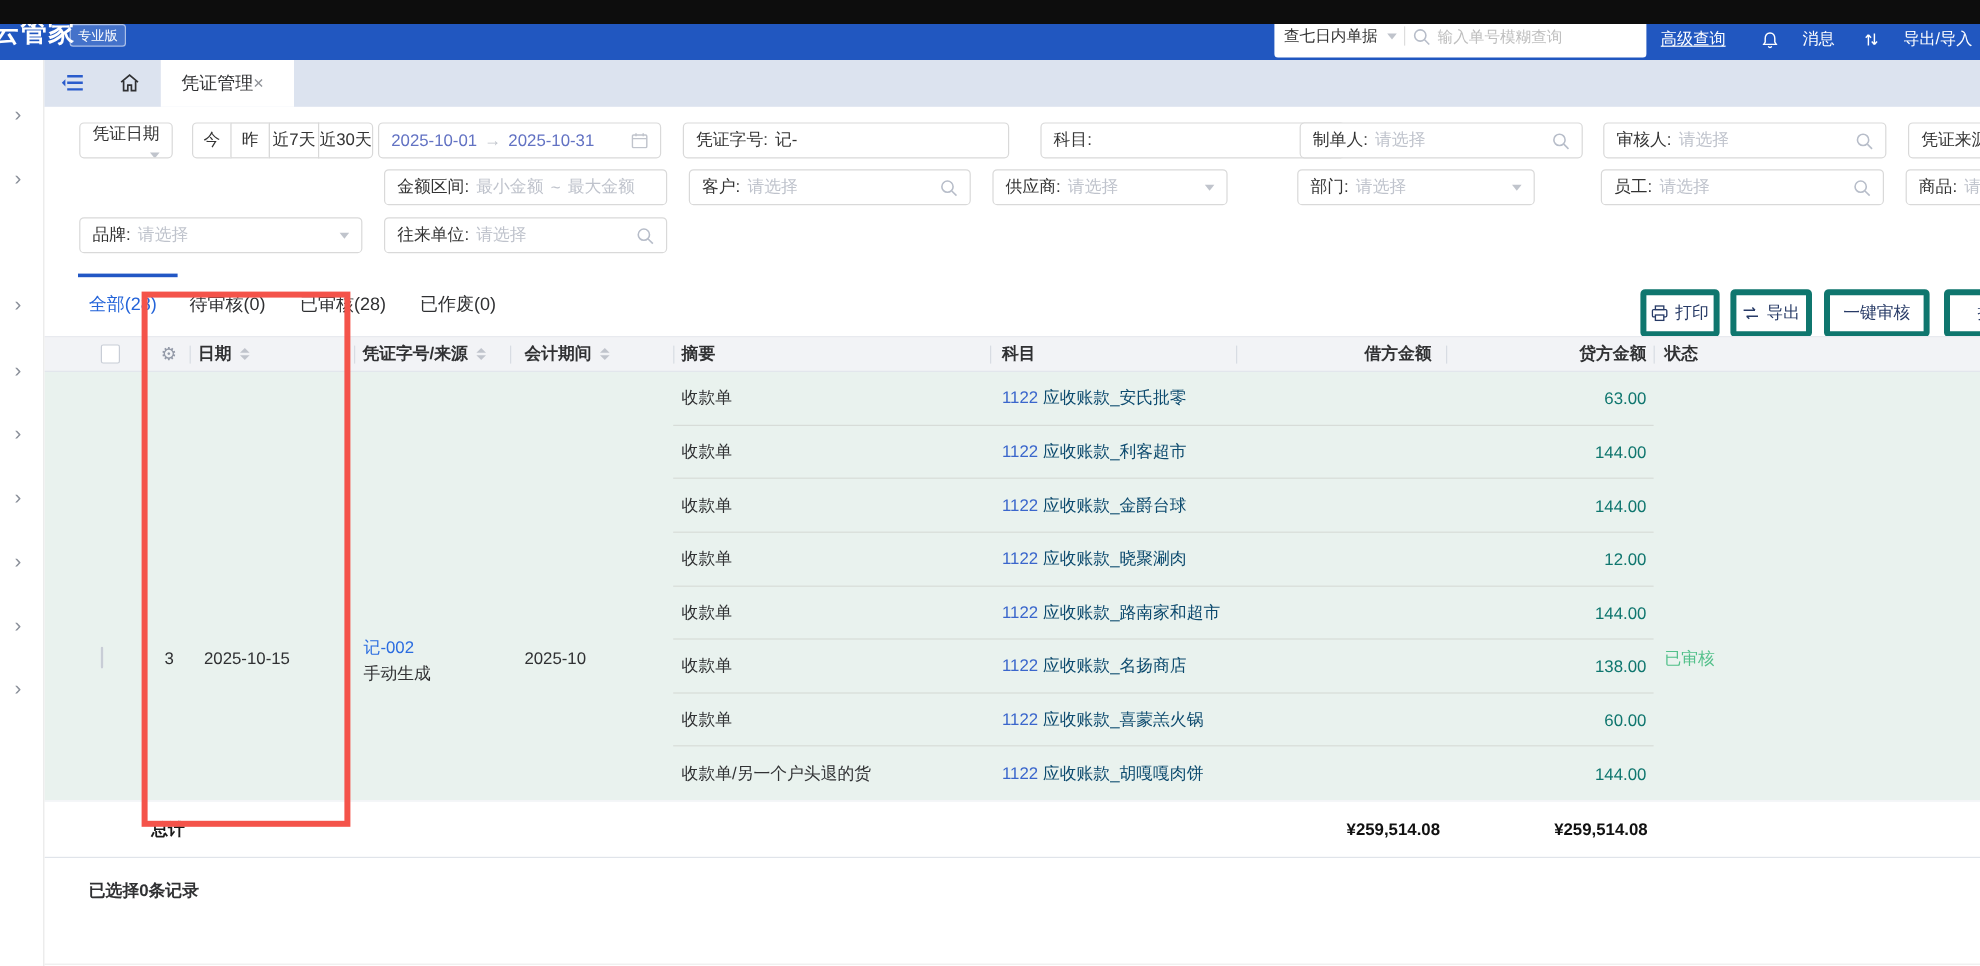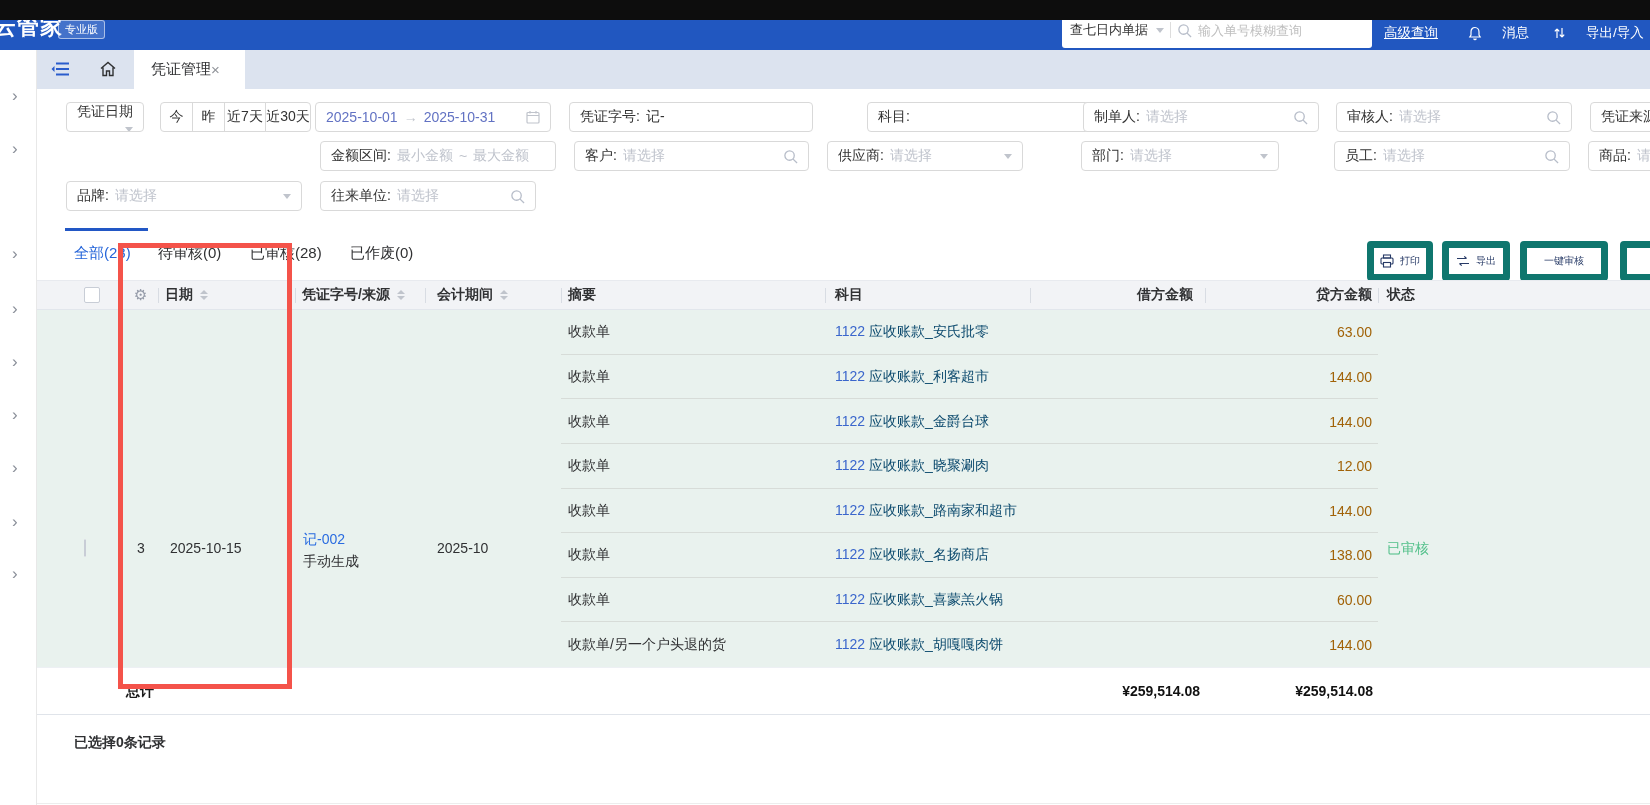--- a/index.html
+++ b/index.html
@@ -45,41 +45,41 @@
   .seg { position:absolute; display:flex; height:30px; }
   .seg span { display:flex; align-items:center; justify-content:center; border:1px solid #d9d9d9; margin-left:-1px; background:#fff; font-size:14px; color:#333; }
   .seg span:first-child { margin-left:0; border-radius:4px 0 0 4px; }
   .seg span:last-child { border-radius:0 4px 4px 0; }
 
   
   .ltab { position:absolute; top:155px; font-size:15px; color:#303133; }
   .ltab.active { color:#2464d9; }
   .inkbar { position:absolute; left:28px; top:139px; width:83px; height:3px; background:#2257c5; }
 
-  .abtn { position:absolute; top:152px; height:40px; border:7px solid #0f766e; border-radius:4px; background:#fff; color:#273a66; font-size:10px; display:flex; align-items:center; justify-content:center; gap:6px; padding:0 10px; white-space:nowrap; }
+  .abtn { position:absolute; top:152px; height:40px; border:5px solid #0f766e; border-radius:4px; background:#fff; color:#273a66; font-size:14px; display:flex; align-items:center; justify-content:center; gap:6px; padding:0 10px; white-space:nowrap; }
 
   
   .thead { position:absolute; left:0; top:191px; width:1613px; height:30px; background:#f2f3f6; border-top:1px solid #e8eaef; border-bottom:1px solid #e2e6ec; }
   .hc { position:absolute; top:0; height:28px; display:flex; align-items:center; font-size:14px; font-weight:600; color:#303133; gap:4px; }
   .hsep { position:absolute; top:7px; width:1px; height:15px; background:#d8dce3; }
   .sorters { display:inline-flex; flex-direction:column; gap:2px; margin-left:3px; }
   .sorters i { width:0; height:0; border-left:4px solid transparent; border-right:4px solid transparent; display:block; }
   .sorters .up { border-bottom:4px solid #c0c4cc; }
   .sorters .down { border-top:4px solid #c0c4cc; }
 
   .checkbox { width:16px; height:16px; border:1px solid #c8cdd6; border-radius:2px; background:#fff; }
   .gear { color:#949aa8; font-size:15px; }
 
   .gbody { position:absolute; left:0; top:221px; width:1613px; height:357px; background:#e9f2ee; }
   .line { position:relative; height:44.625px; }
   .line .l-sum { position:absolute; left:531px; top:50%; transform:translateY(-50%); font-size:14px; color:#303133; white-space:nowrap; }
   .line .l-acct { position:absolute; left:798px; top:50%; transform:translateY(-50%); font-size:14px; white-space:nowrap; }
   .line .l-acct .code { color:#3a66cc; }
   .line .l-acct .name { color:#0c4a6e; margin-left:4px; }
-  .line .l-credit { position:absolute; right:278px; top:50%; transform:translateY(-50%); font-size:14px; color:#a16207; }
+  .line .l-credit { position:absolute; right:278px; top:50%; transform:translateY(-50%); font-size:14px; color:#0f766e; }
   .line .l-sep { position:absolute; left:524px; bottom:0; width:817px; height:1px; background:#d7dcd8; }
 
   .ov { position:absolute; font-size:14px; color:#303133; white-space:nowrap; }
   .link-blue { color:#2a6ce0; }
   .status-green { color:#52c08a; }
 
   .total-row { position:absolute; left:0; top:578px; width:1613px; height:48px; background:#fff; border-top:1px solid #edf0f4; border-bottom:1px solid #e0e4ea; }
   .total-row .tl { position:absolute; left:89px; top:15px; font-size:14px; font-weight:700; color:#1a1a1a; }
   .total-row .tv { position:absolute; top:15px; font-size:14px; font-weight:700; color:#111; }
 
@@ -182,21 +182,21 @@
       <span class="datetxt">2025-10-31</span>
       <span class="mag">
           <svg width="14" height="14" viewBox="0 0 14 14">
             <rect x="1" y="2.5" width="12" height="10.5" rx="1" fill="none" stroke="#c0c4cc" stroke-width="1.2"></rect>
             <line x1="1" y1="5.5" x2="13" y2="5.5" stroke="#c0c4cc" stroke-width="1.2"></line>
             <line x1="4" y1="1" x2="4" y2="3.5" stroke="#c0c4cc" stroke-width="1.2"></line>
             <line x1="10" y1="1" x2="10" y2="3.5" stroke="#c0c4cc" stroke-width="1.2"></line>
           </svg>
         </span>
     </div>
-    <div class="fbox" style="left:532px; top:13px; width:244px;">
+    <div class="fbox" style="left:532px; top:13px; width:272px;">
       <span class="lbl">凭证字号:</span>
       <span>记-</span>
     </div>
     <div class="fbox" style="left:794px; top:13px; width:254px;margin-left:36px;">
       <span class="lbl">科目:</span>
         <span class="caret"></span>
     </div>
     <div class="fbox" style="left:1046px; top:13px; width:236px;">
       <span class="lbl">制单人:</span>
       <span class="ph">请选择</span>
@@ -260,21 +260,21 @@
     <div class="fbox" style="left:1551px; top:52px; width:140px;">
       <span class="lbl">商品:</span>
       <span class="ph">请选择</span>
     </div>
 
     <div class="fbox" style="left:29px; top:92px; width:236px;">
       <span class="lbl">品牌:</span>
       <span class="ph">请选择</span>
       <span class="caret"></span>
     </div>
-    <div class="fbox" style="left:283px; top:92px; width:216px;">
+    <div class="fbox" style="left:283px; top:92px; width:236px;">
       <span class="lbl">往来单位:</span>
       <span class="ph">请选择</span>
       <span class="mag">
           <svg width="15" height="15" viewBox="0 0 16 16">
             <circle cx="7" cy="7" r="5" fill="none" stroke="#b7bdc9" stroke-width="1.4"></circle>
             <line x1="10.8" y1="10.8" x2="15" y2="15" stroke="#b7bdc9" stroke-width="1.4"></line>
           </svg>
         </span>
     </div>
 

